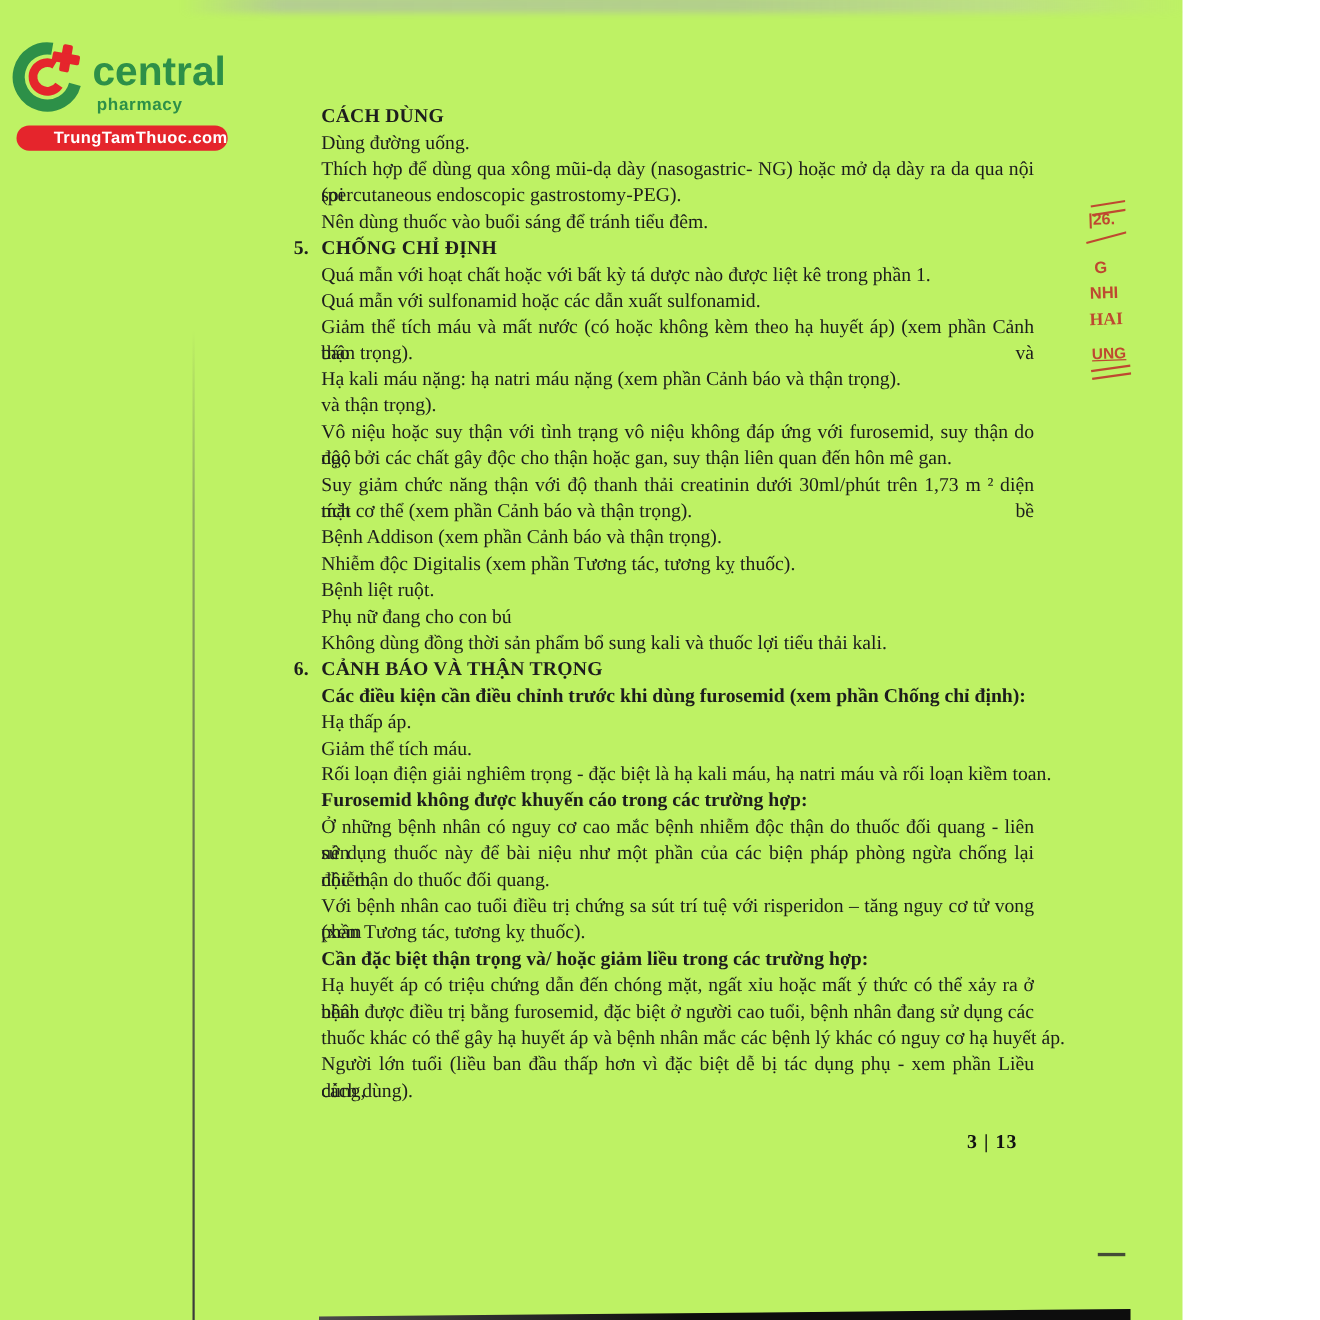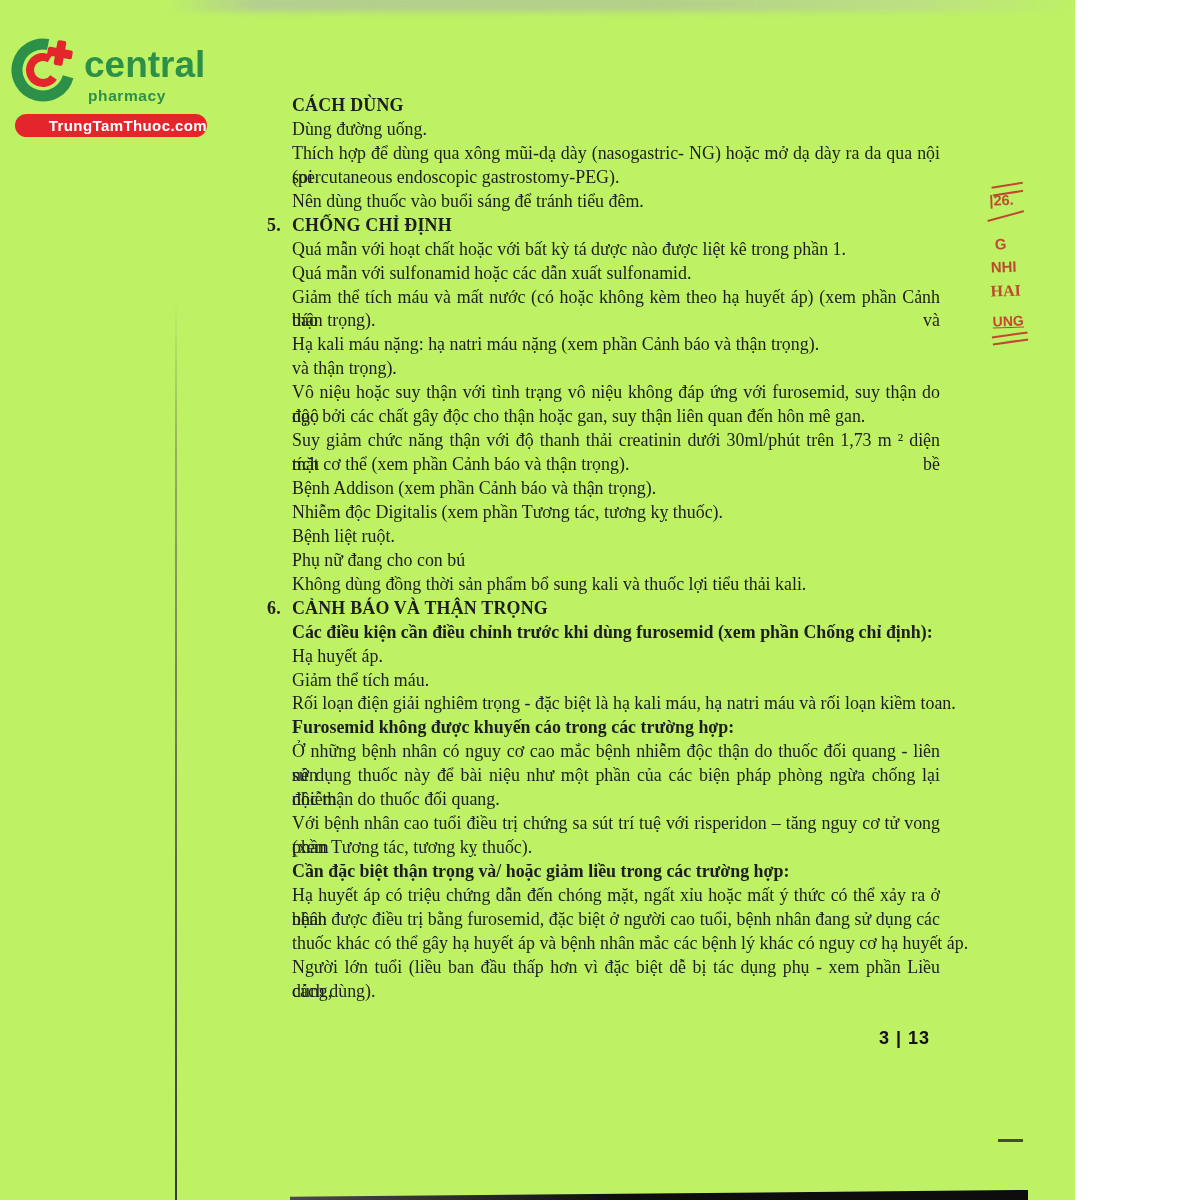--- a/index.html
+++ b/index.html
@@ -75,21 +75,21 @@
     font-size:17.9px;line-height:23.95px;
   }
   .line{position:relative;height:23.95px;white-space:nowrap;}
   .h{font-weight:bold;letter-spacing:.2px;}
   .b{font-weight:bold;}
   .j{white-space:normal;text-align:justify;text-align-last:justify;height:23.95px;overflow:visible;}
   .secnum{position:absolute;left:-25px;top:0;font-weight:bold;}
 
   .pagenum{
     position:absolute;left:879px;top:1028px;font-size:18px;font-weight:bold;
-    font-family:Liberation Sans, sans-serif;color:#111;letter-spacing:1px;
+    font-family:Liberation Serif, serif;color:#111;letter-spacing:1px;
   }
 </style>
 </head>
 <body>
 
 <div class="page">
 
   <div class="shadow-top"></div>
   <div class="fold-line"></div>
   <div class="edge-bottom"></div>
@@ -141,21 +141,21 @@
     <div class="line">mặt cơ thể (xem phần Cảnh báo và thận trọng).</div>
     <div class="line">Bệnh Addison (xem phần Cảnh báo và thận trọng).</div>
     <div class="line">Nhiễm độc Digitalis (xem phần Tương tác, tương kỵ thuốc).</div>
     <div class="line">Bệnh liệt ruột.</div>
     <div class="line">Phụ nữ đang cho con bú</div>
     <div class="line">Không dùng đồng thời sản phẩm bổ sung kali và thuốc lợi tiểu thải kali.</div>
     <div class="line h">
       <span class="secnum">6.</span><span>CẢNH BÁO VÀ THẬN TRỌNG</span>
     </div>
     <div class="line b">Các điều kiện cần điều chỉnh trước khi dùng furosemid (xem phần Chống chỉ định):</div>
-    <div class="line">Hạ huyết áp.</div>
+    <div class="line">Hạ thấp áp.</div>
     <div class="line">Giảm thể tích máu.</div>
     <div class="line">Rối loạn điện giải nghiêm trọng - đặc biệt là hạ kali máu, hạ natri máu và rối loạn kiềm toan.</div>
     <div class="line b">Furosemid không được khuyến cáo trong các trường hợp:</div>
     <div class="line j">Ở những bệnh nhân có nguy cơ cao mắc bệnh nhiễm độc thận do thuốc đối quang - liên nên</div>
     <div class="line j">sử dụng thuốc này để bài niệu như một phần của các biện pháp phòng ngừa chống lại nhiễm</div>
     <div class="line">độc thận do thuốc đối quang.</div>
     <div class="line j">Với bệnh nhân cao tuổi điều trị chứng sa sút trí tuệ với risperidon – tăng nguy cơ tử vong (xem</div>
     <div class="line">phần Tương tác, tương kỵ thuốc).</div>
     <div class="line b">Cần đặc biệt thận trọng và/ hoặc giảm liều trong các trường hợp:</div>
     <div class="line j">Hạ huyết áp có triệu chứng dẫn đến chóng mặt, ngất xỉu hoặc mất ý thức có thể xảy ra ở bệnh</div>

